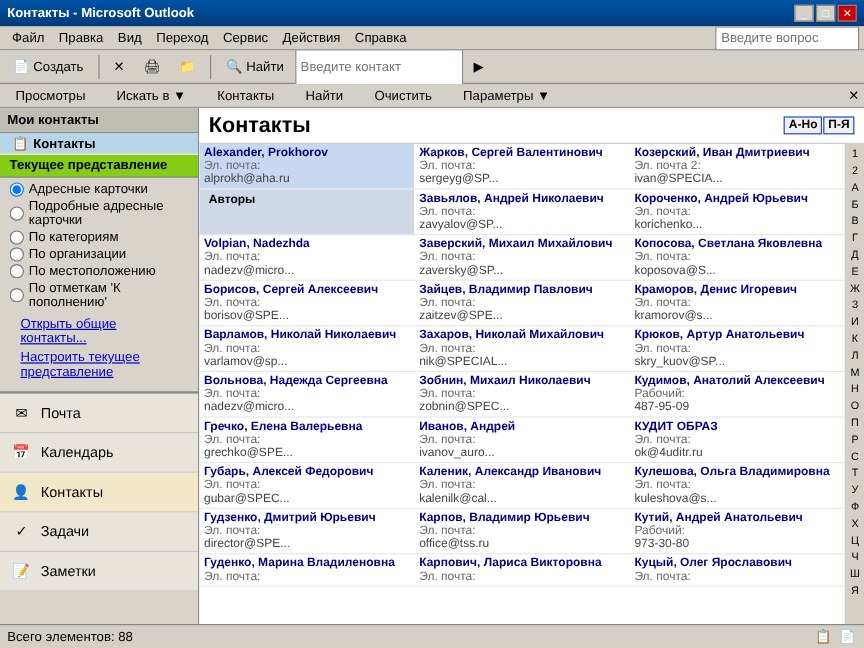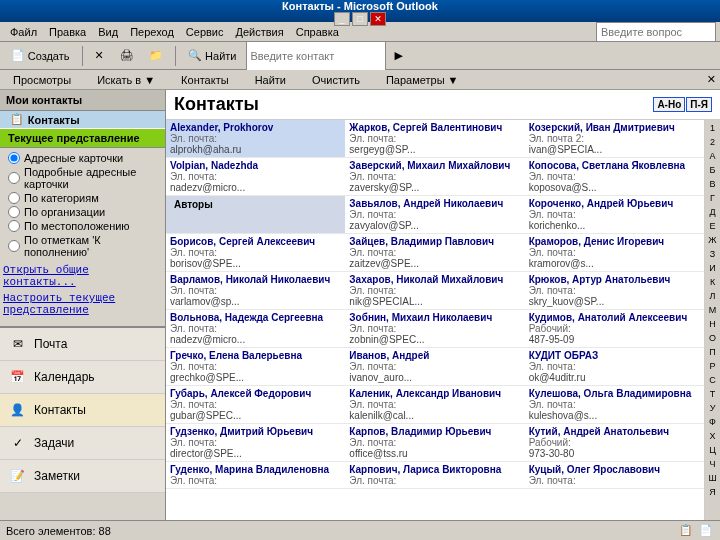--- a/index.html
+++ b/index.html
@@ -14,21 +14,20 @@
 
     
     .title-bar {
       background: linear-gradient(to bottom, #0054a6, #003a7a);
       color: white;
       height: 22px;
       display: flex;
       align-items: center;
       padding: 0 6px;
       justify-content: space-between;
-      flex-direction: column;
     }
     .title-bar-text {
       font-size: 11px;
       font-weight: bold;
     }
     .title-bar-buttons {
       display: flex;
       gap: 2px;
     }
     .title-btn {
@@ -169,26 +168,25 @@
       align-items: center;
       gap: 4px;
       padding: 1px 8px;
       font-size: 11px;
       cursor: pointer;
     }
     .sidebar-radio input { width: 12px; height: 12px; }
 
     .sidebar-link {
       color: #0000cc;
-      padding: 2px 3px;
+      padding: 2px 17px;
       font-size: 11px;
       cursor: pointer;
       text-decoration: underline;
       display: block;
-      font-family: Liberation Mono, monospace;
     }
 
     .sidebar-bottom {
       margin-top: auto;
     }
     .nav-section {
       background: #e8e4dc;
       border-top: 2px solid #888;
     }
     .nav-section-item {
@@ -463,50 +461,50 @@
                   <div class="contact-email">sergeyg@SP...</div>
                 </td>
                 <td>
                   <div class="contact-name">Козерский, Иван Дмитриевич</div>
                   <div class="contact-label">Эл. почта 2:</div>
                   <div class="contact-email">ivan@SPECIA...</div>
                 </td>
               </tr>
 
               <tr>
-                <td>
-                  <div class="contact-name">Volpian, Nadezhda</div>
-                  <div class="contact-label">Эл. почта:</div>
-                  <div class="contact-email">nadezv@micro...</div>
-                </td>
-                <td>
-                  <div class="contact-name">Заверский, Михаил Михайлович</div>
-                  <div class="contact-label">Эл. почта:</div>
-                  <div class="contact-email">zaversky@SP...</div>
-                </td>
-                <td>
-                  <div class="contact-name">Копосова, Светлана Яковлевна</div>
-                  <div class="contact-label">Эл. почта:</div>
-                  <div class="contact-email">koposova@S...</div>
-                </td>
-              </tr>
-
-              <tr>
                 <td style="background:#d0d8e8;">
                   <div class="contact-name group">Авторы</div>
                 </td>
                 <td>
                   <div class="contact-name">Завьялов, Андрей Николаевич</div>
                   <div class="contact-label">Эл. почта:</div>
                   <div class="contact-email">zavyalov@SP...</div>
                 </td>
                 <td>
                   <div class="contact-name">Короченко, Андрей Юрьевич</div>
                   <div class="contact-label">Эл. почта:</div>
                   <div class="contact-email">korichenko...</div>
+                </td>
+              </tr>
+
+              <tr>
+                <td>
+                  <div class="contact-name">Volpian, Nadezhda</div>
+                  <div class="contact-label">Эл. почта:</div>
+                  <div class="contact-email">nadezv@micro...</div>
+                </td>
+                <td>
+                  <div class="contact-name">Заверский, Михаил Михайлович</div>
+                  <div class="contact-label">Эл. почта:</div>
+                  <div class="contact-email">zaversky@SP...</div>
+                </td>
+                <td>
+                  <div class="contact-name">Копосова, Светлана Яковлевна</div>
+                  <div class="contact-label">Эл. почта:</div>
+                  <div class="contact-email">koposova@S...</div>
                 </td>
               </tr>
 
               <tr>
                 <td>
                   <div class="contact-name">Борисов, Сергей Алексеевич</div>
                   <div class="contact-label">Эл. почта:</div>
                   <div class="contact-email">borisov@SPE...</div>
                 </td>
                 <td>

